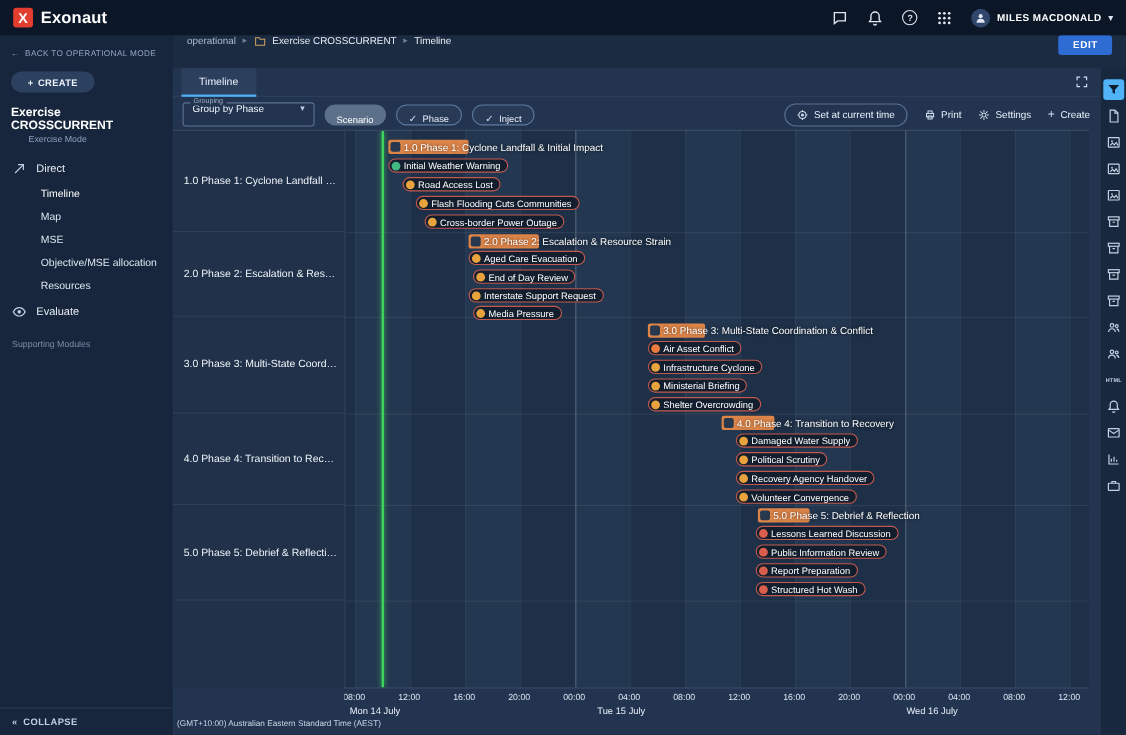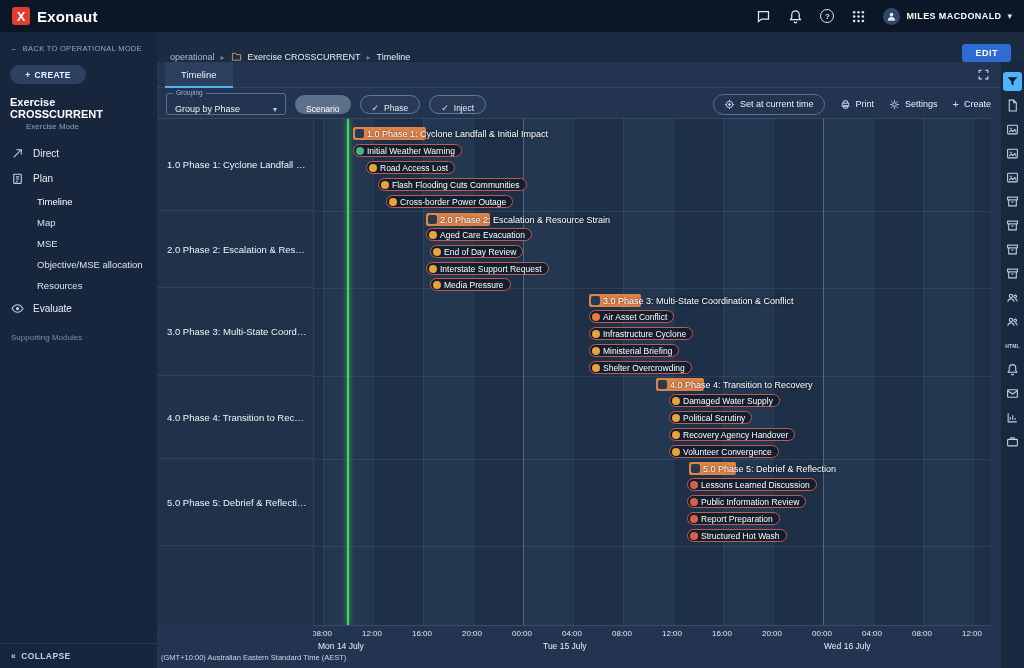--- a/index.html
+++ b/index.html
@@ -25,33 +25,33 @@
   .create-btn{margin:12px 10px 6px;width:76px;height:19px;background:#2c405f;border-radius:10px;font-size:8.5px;font-weight:bold;color:#eef4fb;display:flex;align-items:center;justify-content:center;gap:4px;cursor:pointer;letter-spacing:.3px}
   .ex-name{padding:6px 10px 0;font-size:11px;font-weight:bold;color:#fff}
   .ex-mode{padding:2px 26px 10px;font-size:8px;color:#8ea2bb}
   .nav-item{display:flex;align-items:center;gap:9px;padding:6px 11px;font-size:10px;color:#e8eef6;cursor:pointer}
   .nav-ic{width:13px;height:13px;color:#c3d0e0;flex:none}
   .sub-item{padding:5px 10px 5px 37px;font-size:9.5px;color:#dbe4f0;cursor:pointer}
   .sub-item.active{color:#fff}
   .section-label{padding:12px 11px 4px;font-size:8px;color:#7b8da6}
   .collapse{position:absolute;bottom:0;left:0;right:0;border-top:1px solid rgba(255,255,255,.08);padding:7px 11px;font-size:8.5px;font-weight:bold;color:#c3d0e0;letter-spacing:.4px;cursor:pointer;display:flex;gap:5px;align-items:center}
   
-  #crumbrow{position:absolute;top:32px;left:157px;right:0;height:30px;display:flex;align-items:flex-end;padding:0 13px;gap:6px;font-size:9px;color:#aebccd}
+  #crumbrow{position:absolute;top:32px;left:157px;right:0;height:30px;display:flex;align-items:flex-start;padding:0 13px;gap:6px;font-size:9px;color:#aebccd}
   .crumb{cursor:pointer}
   .crumb.white{color:#e8eef6}
   .crumb-sep{color:#6f8098;font-size:8px}
   .folder-ic{width:11px;height:11px;color:#cfa35f}
   .edit-btn{margin-left:auto;background:#2e6bd3;color:#fff;font-size:9px;font-weight:bold;padding:4px 13px;border-radius:3px;cursor:pointer;letter-spacing:.5px}
   
   #panel{position:absolute;top:62px;left:157px;right:24px;bottom:0;background:#223450}
   #tabbar{position:absolute;top:0;left:0;right:0;height:26px;border-bottom:1px solid rgba(255,255,255,.07);display:flex;align-items:center}
   .tab{margin-left:8px;padding:0 16px;height:26px;line-height:25px;background:#2c405d;border-bottom:2px solid #4fb3f6;font-size:9.5px;color:#eaf2fb;cursor:pointer}
   .fsbtn{margin-left:auto;margin-right:10px;width:13px;height:13px;color:#cfdcec;cursor:pointer}
   #tools{position:absolute;top:26px;left:0;right:0;height:32px;display:flex;align-items:center;padding:0 9px;gap:9px}
-  .grp{position:relative;width:120px;height:22px;border:1px solid #5c7090;border-radius:3px;display:flex;align-items:flex-end;padding:0 8px;font-size:9px;color:#eef4fb;cursor:pointer}
+  .grp{position:relative;width:120px;height:22px;border:1px solid #5c7090;border-radius:3px;display:flex;align-items:flex-start;padding:0 8px;font-size:9px;color:#eef4fb;cursor:pointer}
   .grp-label{position:absolute;top:-5px;left:6px;background:#223450;padding:0 3px;font-size:6.5px;color:#9fb2ca}
   .grp-caret{margin-left:auto;font-size:8px;color:#bccde0}
   .chip{height:19px;border-radius:10px;display:inline-flex;align-items:flex-end;padding:0 11px;font-size:8.5px;cursor:pointer}
   .chip.solid{background:#5d7089;color:#fff}
   .chip.outline{border:1px solid #5e7ba0;color:#e8f0fa;gap:5px;background:rgba(255,255,255,.03)}
   .ck{font-size:9px;color:#cfe4f8}
   .tools-right{margin-left:auto;display:flex;align-items:center;gap:15px}
   .act{display:inline-flex;align-items:center;gap:5px;font-size:9px;color:#e8f0fa;cursor:pointer;white-space:nowrap}
   .act svg{width:11px;height:11px;color:#cfdcec}
   .set-btn{border:1px solid #5c7090;border-radius:11px;height:21px;padding:0 10px}
@@ -150,29 +150,20 @@
 
   <div class="nav-item">
     <span class="nav-ic">
         <svg viewBox="0 0 24 24" fill="none" stroke="currentColor" stroke-width="2">
           <path d="M5 19L19 5"></path>
           <path d="M10 5h9v9"></path>
         </svg>
       </span>
     <span>Direct</span>
   </div>
-  <div class="nav-item">
-    <span class="nav-ic">
-        <svg viewBox="0 0 24 24" fill="none" stroke="currentColor" stroke-width="2">
-          <rect x="5" y="4" width="14" height="17" rx="1"></rect>
-          <path d="M9 9h6M9 13h6M9 17h4"></path>
-        </svg>
-      </span>
-    <span>Plan</span>
-  </div>
   <div class="sub-item active">Timeline</div>
   <div class="sub-item">Map</div>
   <div class="sub-item">MSE</div>
   <div class="sub-item">Objective/MSE allocation</div>
   <div class="sub-item">Resources</div>
   <div class="nav-item">
     <span class="nav-ic">
         <svg viewBox="0 0 24 24" fill="none" stroke="currentColor" stroke-width="2">
           <path d="M2 12s4-7 10-7 10 7 10 7-4 7-10 7S2 12 2 12z"></path>
           <circle cx="12" cy="12" r="3" fill="currentColor" stroke="none"></circle>

